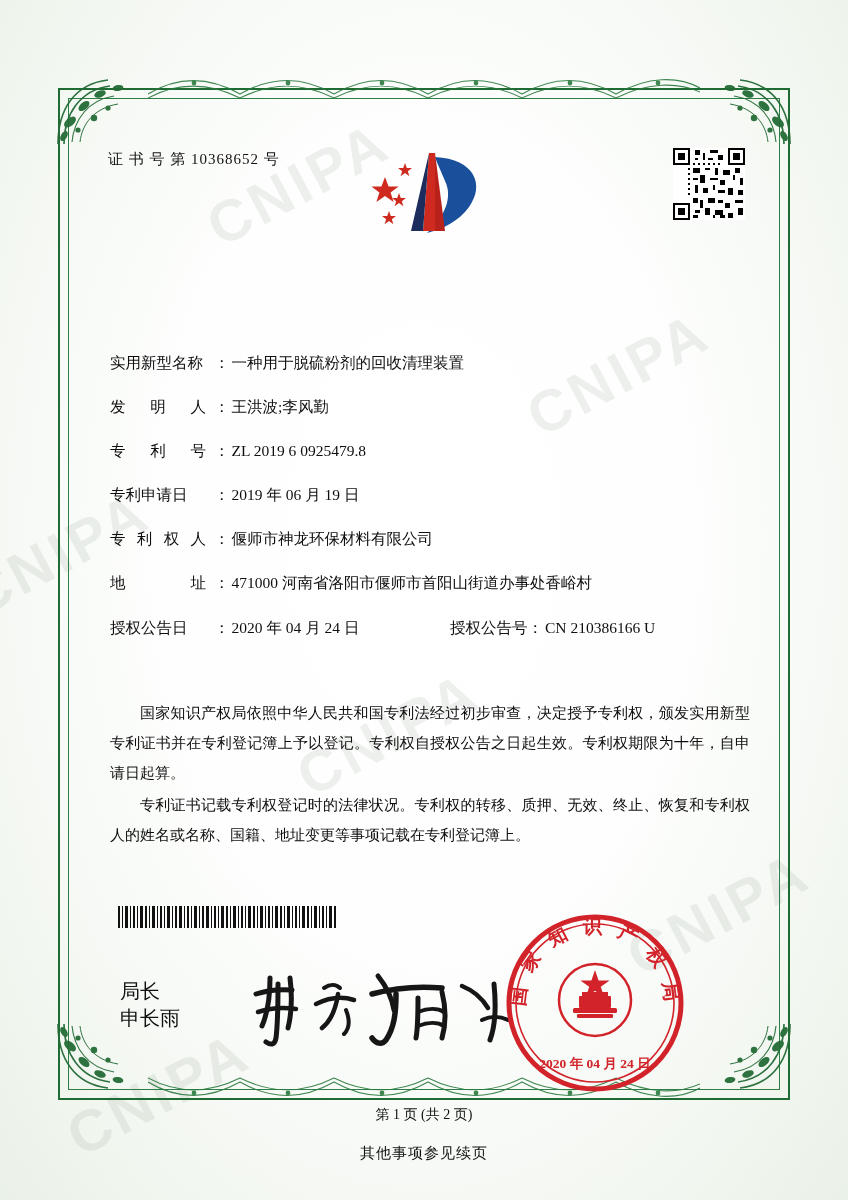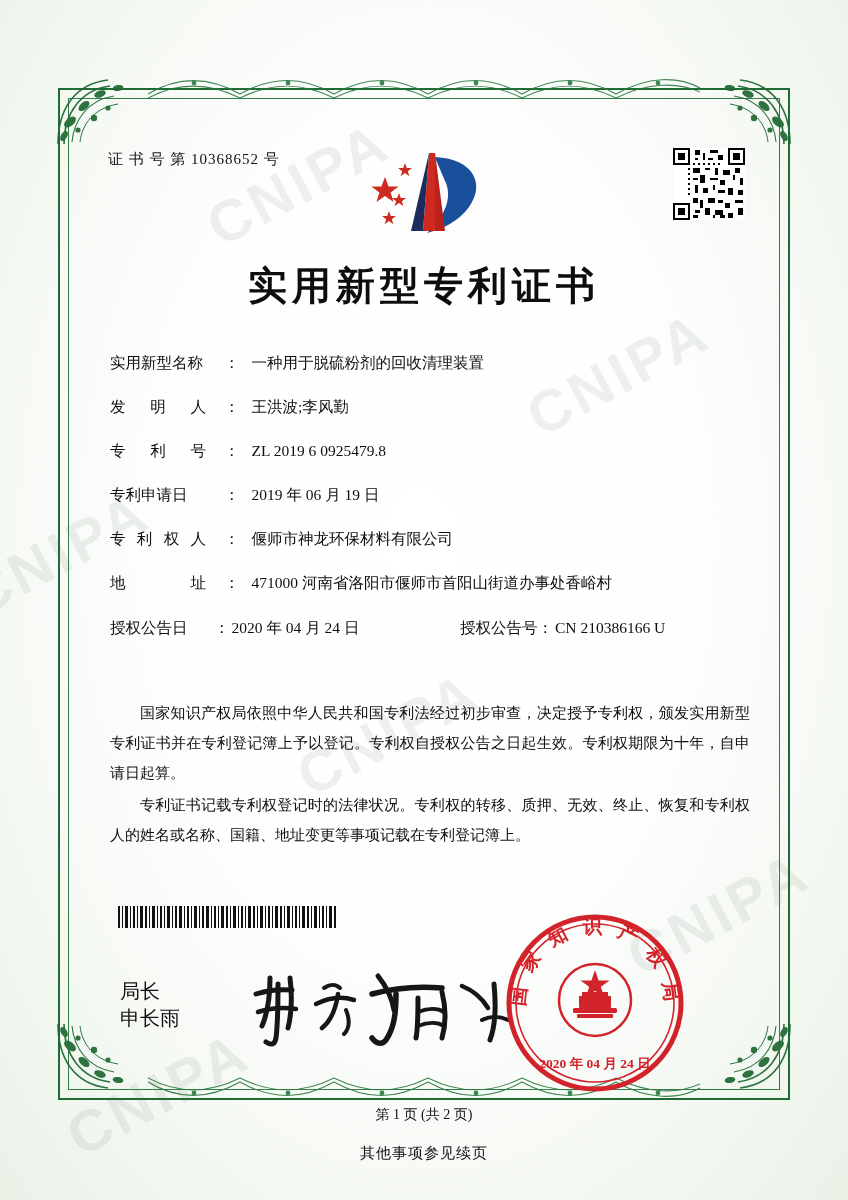--- a/index.html
+++ b/index.html
@@ -138,21 +138,20 @@
     top: 248px;
     width: 640px;
     font-size: 15.5px;
     color: #0e0e0e;
   }
   .field-row {
     display: flex;
     align-items: baseline;
     margin-bottom: 25.5px;
     line-height: 1.2;
-    gap: 10px;
   }
   .field-label {
     width: 104px;
     flex: 0 0 104px;
     letter-spacing: 0px;
     white-space: nowrap;
   }
   .lbl-spread {
     display: inline-block;
     width: 96px;
@@ -460,21 +459,20 @@
             <rect x="17" y="25" width="3" height="2"></rect>
           <rect x="22" y="26" width="2" height="2"></rect>
             <rect x="26" y="24" width="2" height="3"></rect>
           <rect x="16" y="27" width="1" height="1"></rect>
             <rect x="19" y="27" width="2" height="1"></rect>
           <rect x="8" y="27" width="2" height="1"></rect>
         </g>
       </svg>
     </div>
 
-    <div id="doc-title">实用新型专利证书</div>
 
     <div id="fields">
 
       <div class="field-row">
         <span class="field-label"><span>实用新型名称</span></span>
         <span class="field-colon">：</span>
         <span class="field-value">一种用于脱硫粉剂的回收清理装置</span>
       </div>
 
       <div class="field-row">

